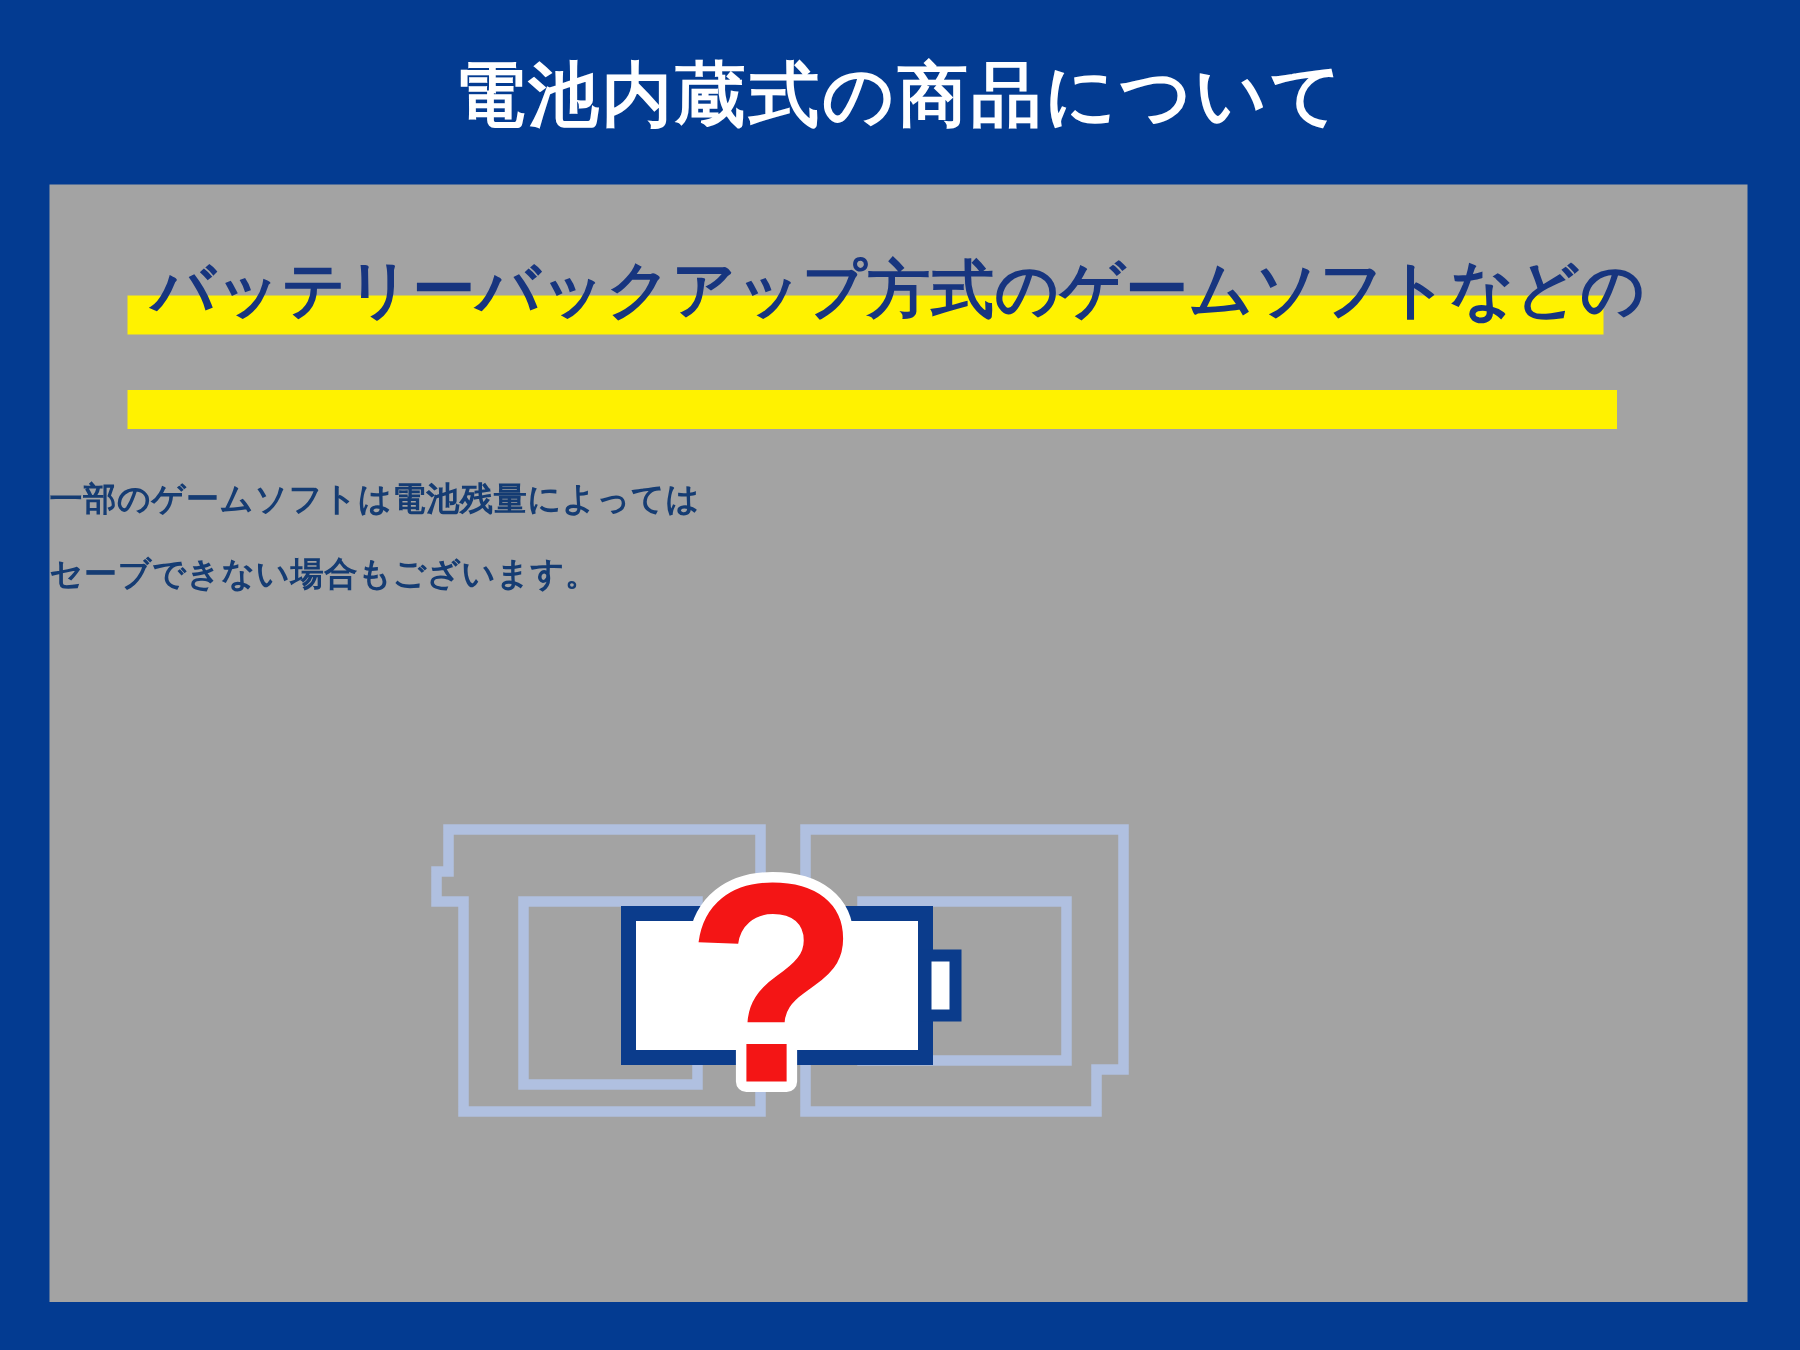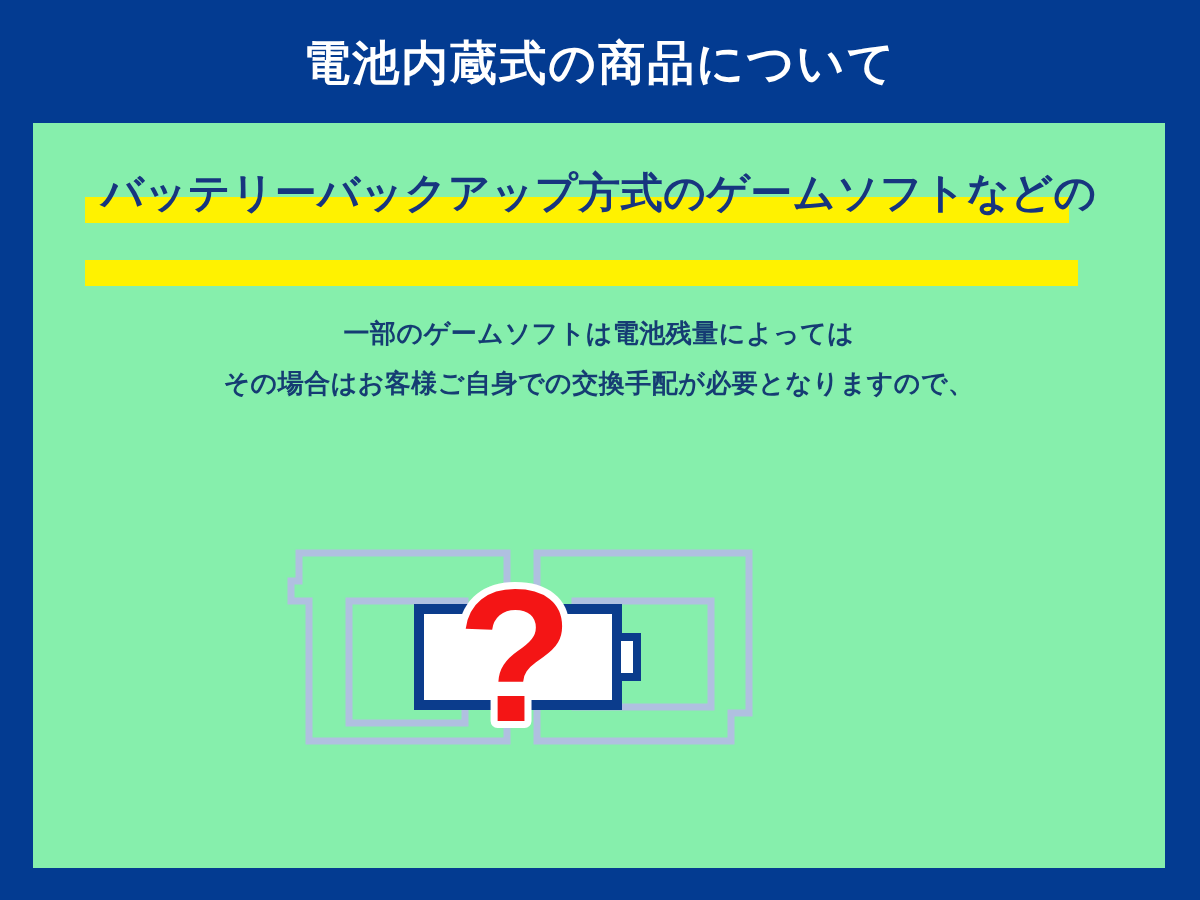--- a/index.html
+++ b/index.html
@@ -38,21 +38,21 @@
     margin-top: 2px;
   }
 
   
   .card {
     position: absolute;
     left: 33px;
     top: 123px;
     width: 1132px;
     height: 745px;
-    background: #86efac;
+    background: #a3a3a3;
   }
 
   
   .headline {
     position: absolute;
     left: 0;
     top: 38px;
     width: 1132px;
     text-align: center;
   }
@@ -87,23 +87,22 @@
     font-weight: bold;
     letter-spacing: 0.5px;
   }
 
   
   .body-text {
     position: absolute;
     left: 0;
     top: 185px;
     width: 1132px;
-    text-align: center;
     color: #153C73;
-    font-size: 26px;
+    font-size: 22px;
     font-weight: bold;
     line-height: 50px;
     letter-spacing: 0.5px;
   }
   .body-line {
     display: block;
     white-space: nowrap;
   }
 
   
@@ -135,21 +134,21 @@
         <span class="hl-band l1"></span>
         <span class="hl-text">バッテリーバックアップ方式のゲームソフトなどの</span>
       </span>
       <span class="headline-line">
         <span class="hl-band l2"></span>
       </span>
     </div>
 
     <div class="body-text">
       <span class="body-line">一部のゲームソフトは電池残量によっては</span>
-      <span class="body-line">その場合はお客様ご自身での交換手配が必要となりますので、</span>
+      <span class="body-line">セーブできない場合もございます。</span>
     </div>
 
     <div class="illustration">
       <svg width="640" height="230" viewBox="0 0 640 230">
 
         <g>
           <path d="M 20 10 L 228 10 L 228 198 L 30 198 L 30 58 L 12 58 L 12 38 L 20 38 Z" fill="none" stroke="#B0C0E0" stroke-width="7" stroke-linejoin="miter"></path>
           <rect x="70" y="58" width="116" height="122" fill="none" stroke="#B0C0E0" stroke-width="7"></rect>
         </g>
 

